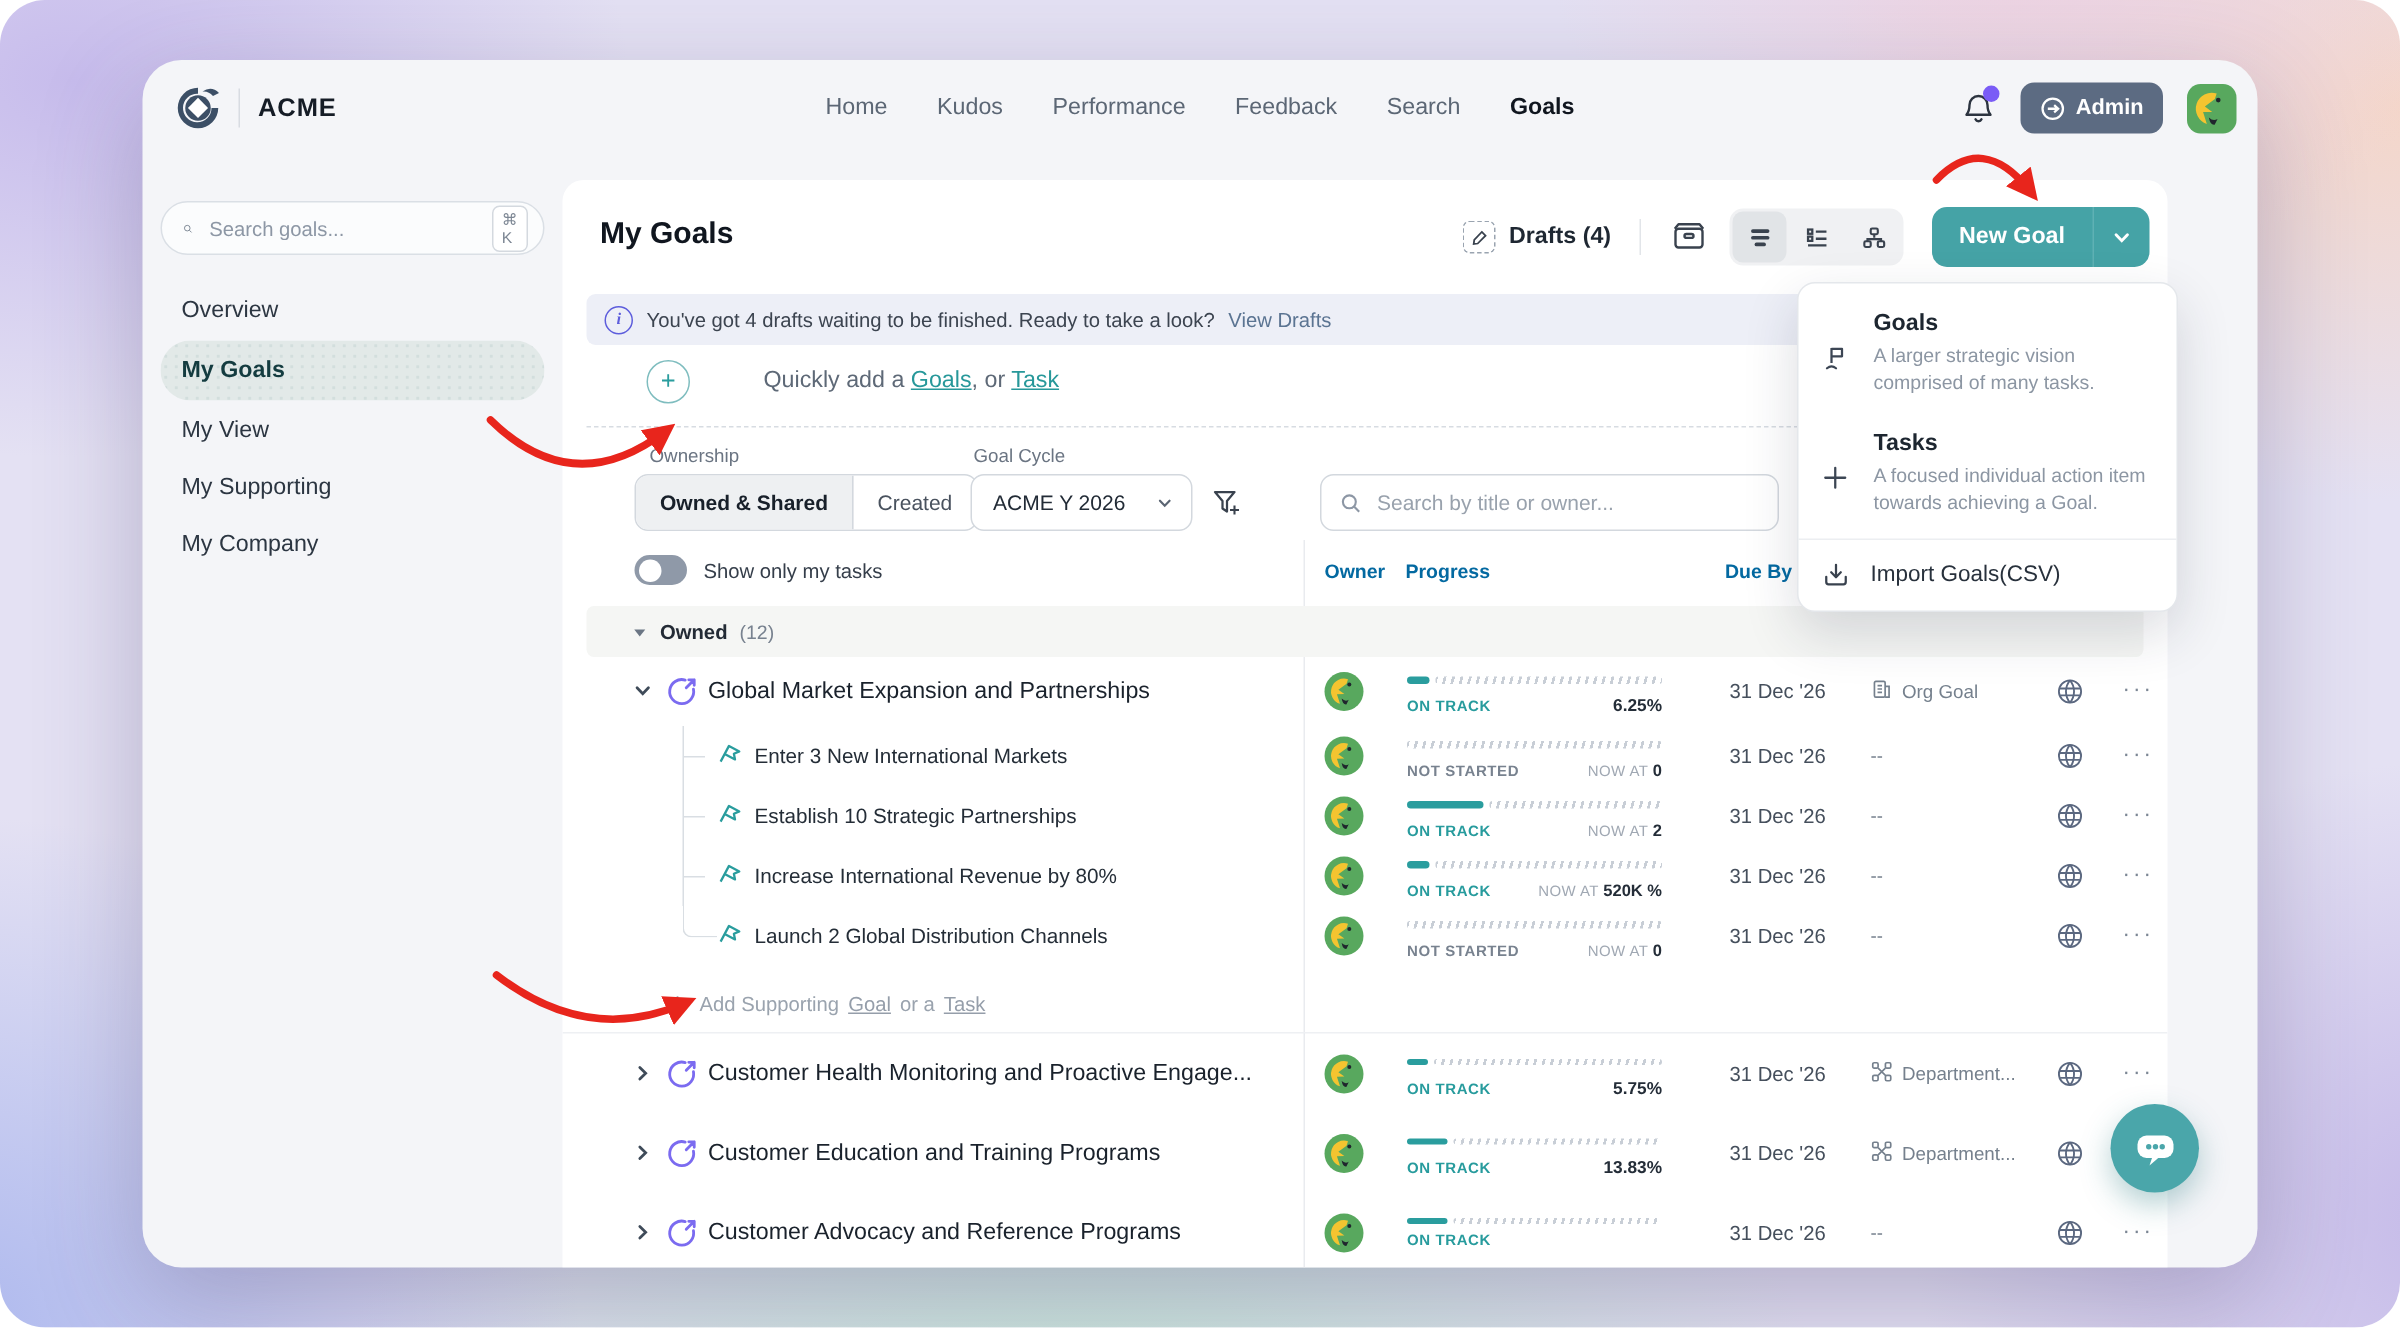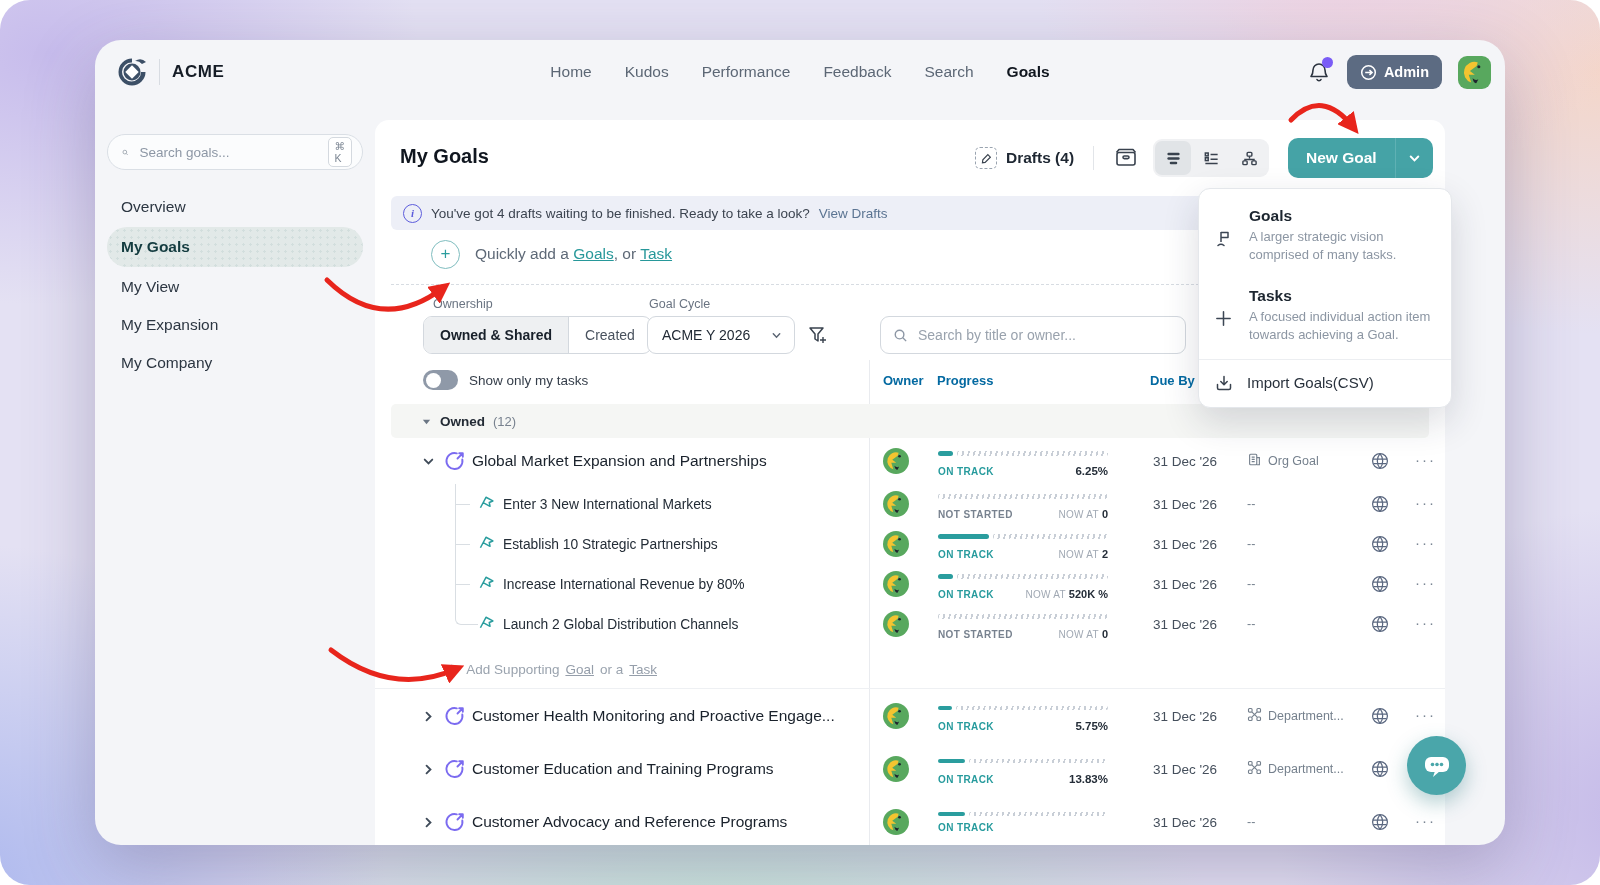--- a/index.html
+++ b/index.html
@@ -60,21 +60,21 @@
   .banner{position:absolute;left:16px;top:76px;width:1038px;height:34px;background:#edeff7;border-radius:6px;
     display:flex;align-items:center;gap:9px;padding:0 12px;box-sizing:border-box;}
   .banner .info-i{width:17px;height:17px;border:1.4px solid #5d5ddc;border-radius:50%;color:#5d5ddc;font-size:11px;font-weight:700;
     display:flex;align-items:center;justify-content:center;font-family:"Liberation Serif",serif;font-style:italic;}
   .banner .txt{font-size:13.5px;color:#3c4450;}
   .banner a{font-size:13.5px;color:#5b7492;text-decoration:none;cursor:pointer;}
   
   .quickadd{position:absolute;left:56px;top:118px;height:32px;display:flex;align-items:center;gap:15px;}
   .plus-circ{width:27px;height:27px;border:1.4px solid #7fbdbf;border-radius:50%;color:#2a9d9e;font-size:17px;line-height:25px;
     text-align:center;cursor:pointer;background:#fff;}
-  .quickadd .qtxt{font-size:15.5px;color:#5e6977;}
+  .quickadd .qtxt{font-size:15.5px;color:#5e6977;margin-left:34px;}
   .tlink{color:#27989a;text-decoration:underline;cursor:pointer;}
   .dash-div{position:absolute;left:16px;top:164px;width:1038px;border-top:1.5px dashed #d7dce2;}
   
   .flabel{position:absolute;top:177px;font-size:12.5px;color:#6a7482;}
   .seg-own{position:absolute;left:48px;top:196px;height:38px;border:1px solid #d3d8de;border-radius:9px;background:#fff;
     display:flex;align-items:stretch;overflow:hidden;box-sizing:border-box;}
   .seg-own .opt{display:flex;align-items:center;padding:0 16px;font-size:14px;color:#49525e;cursor:pointer;}
   .seg-own .opt.active{background:#eef0f2;border-right:1px solid #d3d8de;font-weight:700;color:#18202a;}
   .cycle-sel{position:absolute;left:272px;top:196px;width:148px;height:38px;border:1px solid #d3d8de;border-radius:9px;background:#fff;
     display:flex;align-items:center;justify-content:space-between;padding:0 12px 0 14px;box-sizing:border-box;font-size:14px;color:#222b36;cursor:pointer;}
@@ -206,21 +206,21 @@
           <circle cx="7" cy="7" r="4.6"></circle>
             <path d="M10.5 10.5 L14 14"></path>
         </svg>
         <input placeholder="Search goals..." style="">
         <span class="kbd">⌘ K</span>
       </div>
       <div class="side-list">
         <div class="side-item">Overview</div>
         <div class="side-item active">My Goals</div>
         <div class="side-item">My View</div>
-        <div class="side-item">My Expansion</div>
+        <div class="side-item">My Supporting</div>
         <div class="side-item">My Company</div>
       </div>
     </div>
 
     <div class="card">
       <div class="page-title">My Goals</div>
 
       <div class="hdr-right">
         <div class="drafts">
           <span class="dbox">

